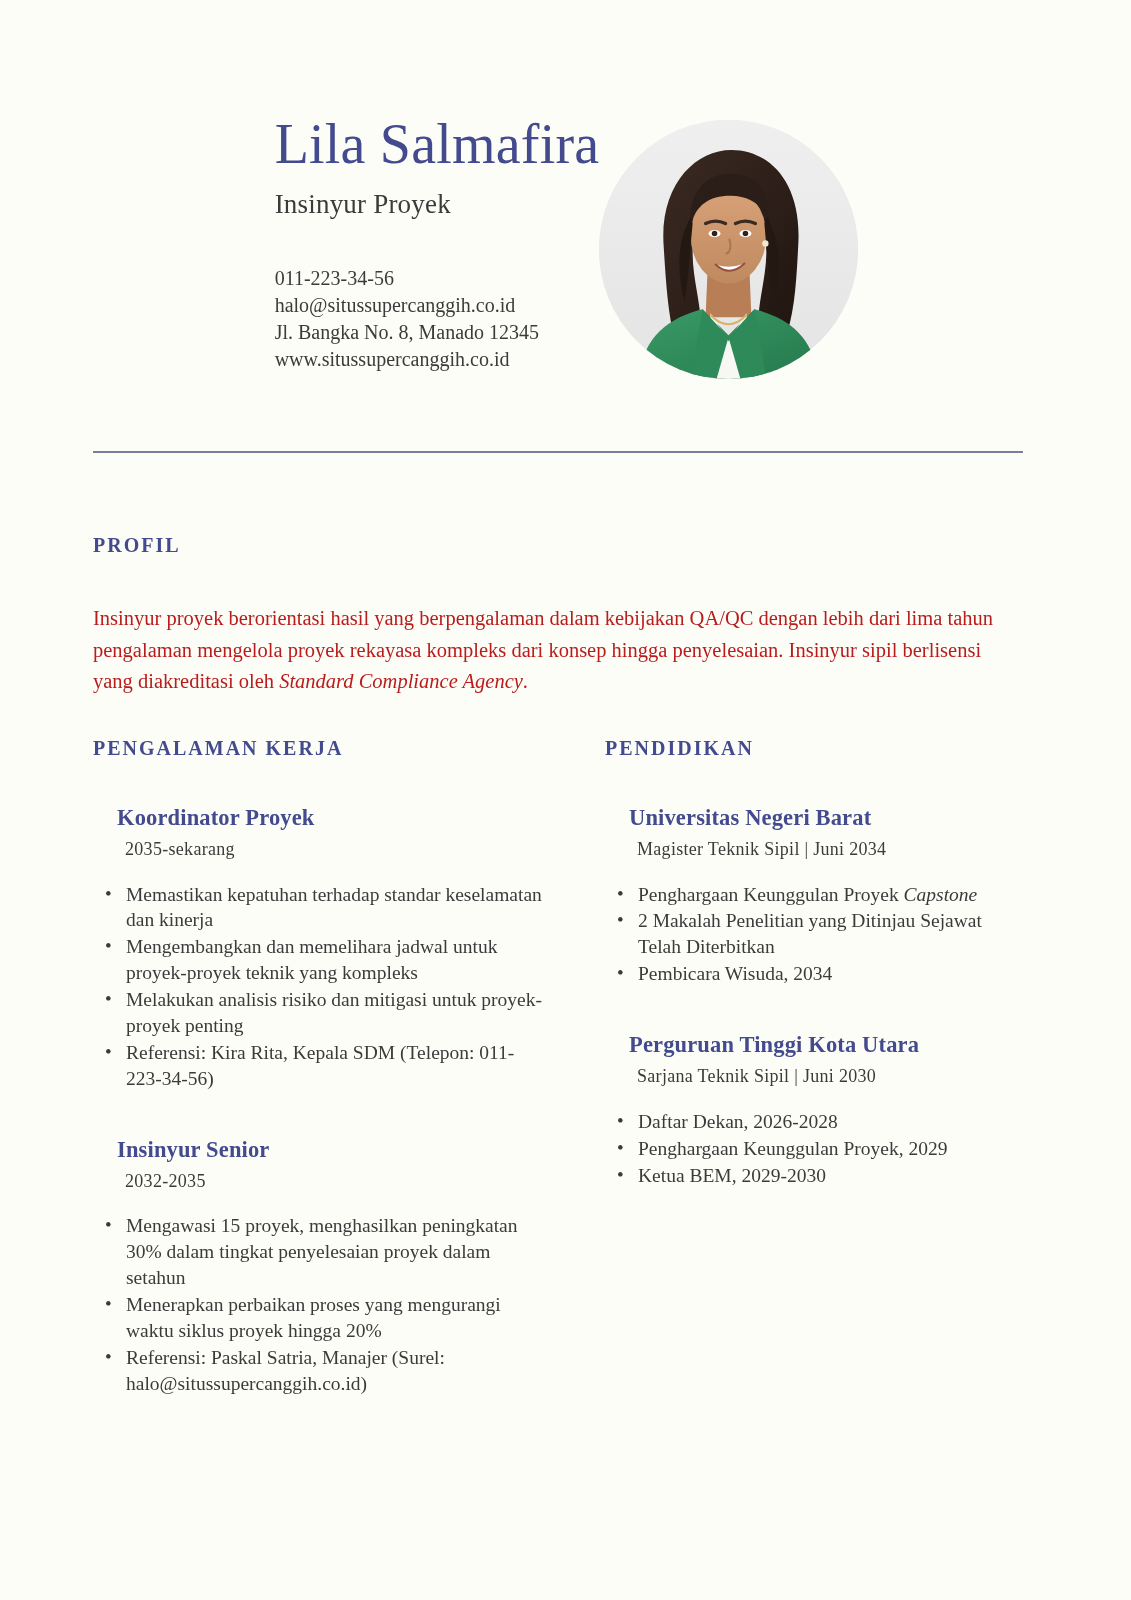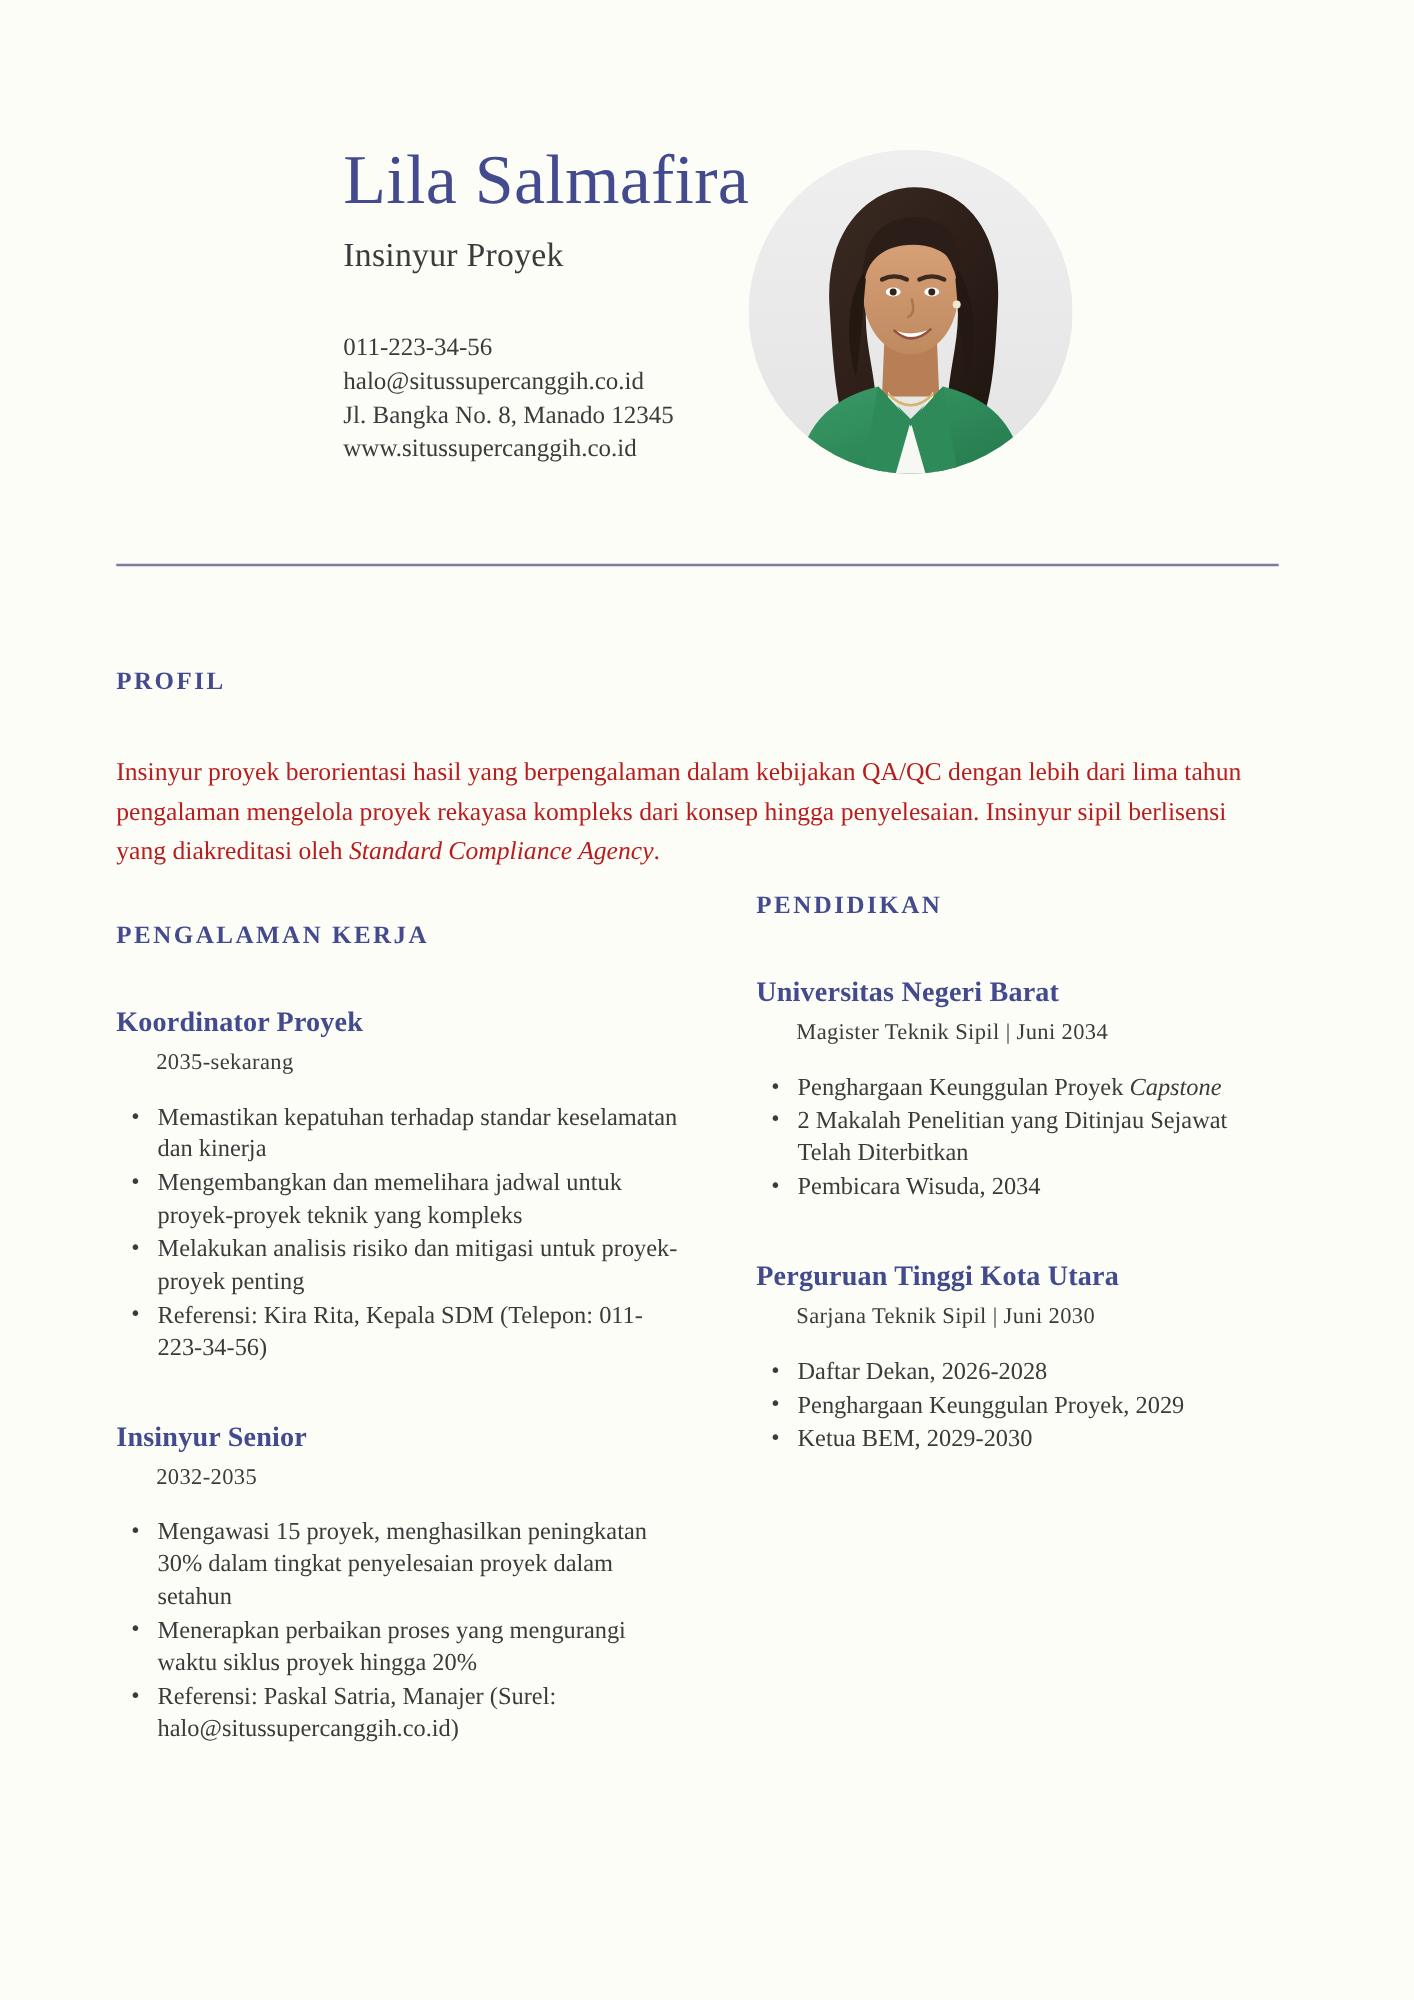--- a/index.html
+++ b/index.html
@@ -112,33 +112,34 @@
   
   .col-left {
     position: absolute;
     left: 93px;
     top: 737px;
     width: 452px;
   }
   .col-right {
     position: absolute;
     left: 605px;
-    top: 713px;
+    top: 737px;
     width: 420px;
   }
 
   .entry { margin-top: 44px; }
   .entry:first-of-type { margin-top: 50px; }
 
   .entry-title {
     color: #434a8e;
     font-weight: 700;
     font-size: 22.5px;
     line-height: 1.2;
     letter-spacing: 0.15px;
+    margin-left: 24px;
   }
   .entry-sub {
     font-size: 18px;
     color: #3b3b3b;
     margin-top: 7px;
     line-height: 1.25;
     letter-spacing: 0.3px;
     margin-left: 32px;
   }
 

